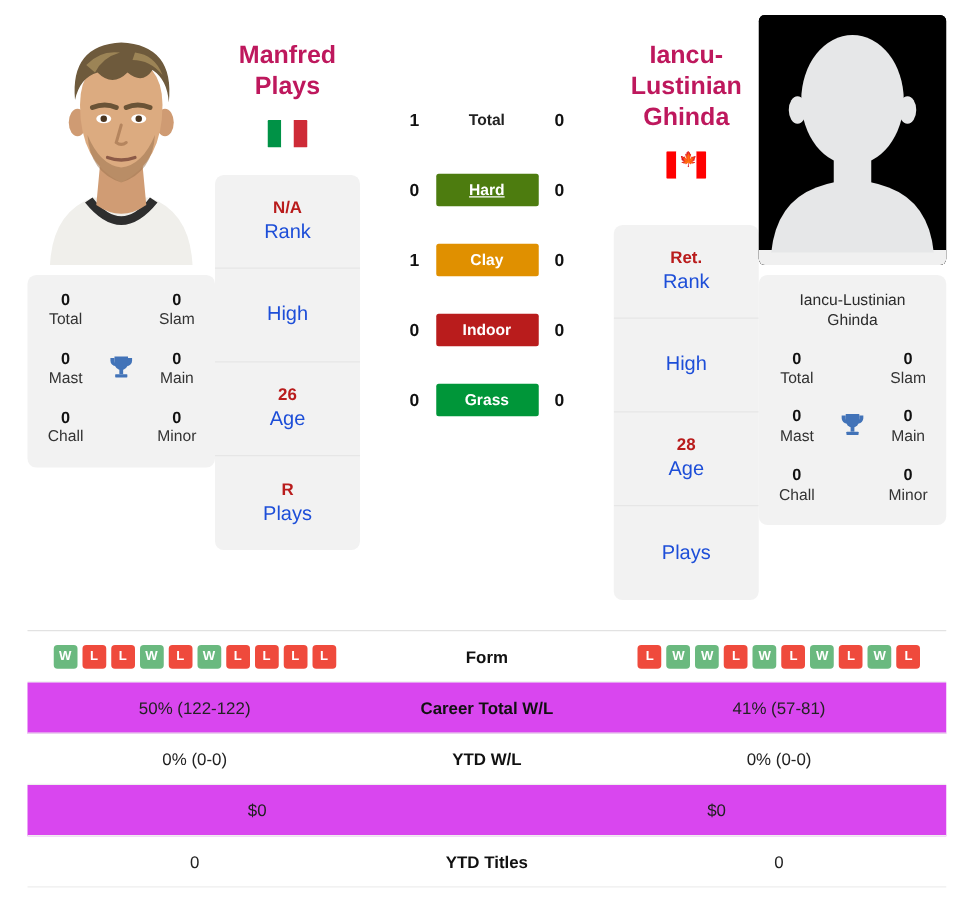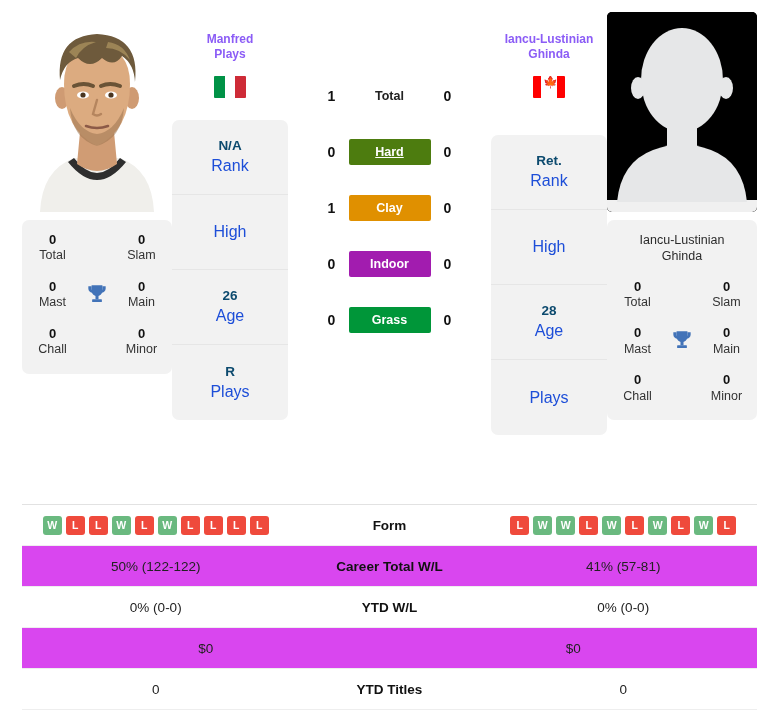--- a/index.html
+++ b/index.html
@@ -66,22 +66,22 @@
   .tg-mid { width: 40px; display: flex; justify-content: center; align-items: center; }
   .tg-spacer { width: 40px; }
 
   
   .name-col {
     width: 116px; flex: 0 0 116px;
     display: flex; flex-direction: column; align-items: center;
     padding-top: 20px;
   }
   .player-name {
-    font-size: 12px; font-weight: bold; text-align: center;
-    color: #8b5cf6; line-height: 1.25;
+    font-size: 20px; font-weight: bold; text-align: center;
+    color: #be185d; line-height: 1.25;
   }
   .flag {
     margin-top: 14px;
     width: 32px; height: 22px;
     display: flex; overflow: hidden; border-radius: 1px;
   }
   .flag span { display: block; height: 100%; }
   .flag-it .s1 { width: 33.34%; background: #009246; }
   .flag-it .s2 { width: 33.33%; background: #ffffff; }
   .flag-it .s3 { width: 33.33%; background: #ce2b37; }
@@ -106,21 +106,21 @@
   .info-card-left { margin-top: 22px; }
   .info-card-right { margin-top: 37px; }
   .info-row {
     padding: 14px 4px;
     text-align: center;
     border-bottom: 1px solid #e6e6e6;
     min-height: 75px;
     display: flex; flex-direction: column; justify-content: center;
   }
   .info-row:last-child { border-bottom: none; }
-  .info-val { font-size: 13.5px; font-weight: bold; color: #0c4a6e; line-height: 1.35; min-height: 0; }
+  .info-val { font-size: 13.5px; font-weight: bold; color: #b91c1c; line-height: 1.35; min-height: 0; }
   .info-val:empty { display: none; }
   .info-lab { font-size: 16px; color: #1d4ed8; line-height: 1.35; }
 
   
   .surface-col {
     flex: 1;
     display: flex; flex-direction: column;
     padding-top: 56px;
   }
   .surface-row {
@@ -312,21 +312,21 @@
         <div class="surf-score">1</div>
         <div class="surf-mid">
           <span class="surf-pill" id="pill-clay" style="background: rgb(224, 144, 0);">Clay</span>
         </div>
         <div class="surf-score">0</div>
       </div>
 
       <div class="surface-row">
         <div class="surf-score">0</div>
         <div class="surf-mid">
-          <span class="surf-pill" id="pill-indoor" style="background: #a21caf; text-align: right;">Indoor</span>
+          <span class="surf-pill" id="pill-indoor" style="background: #b91c1c; text-align: right;">Indoor</span>
         </div>
         <div class="surf-score">0</div>
       </div>
 
       <div class="surface-row">
         <div class="surf-score">0</div>
         <div class="surf-mid">
           <span class="surf-pill" id="pill-grass" style="background: rgb(0, 150, 57);">Grass</span>
         </div>
         <div class="surf-score">0</div>

